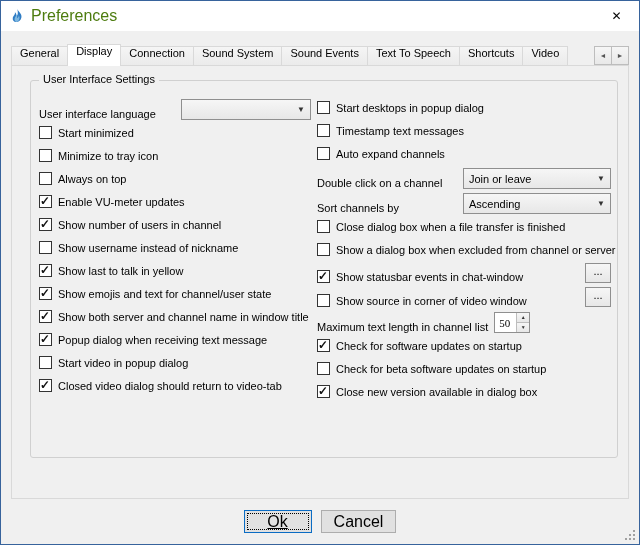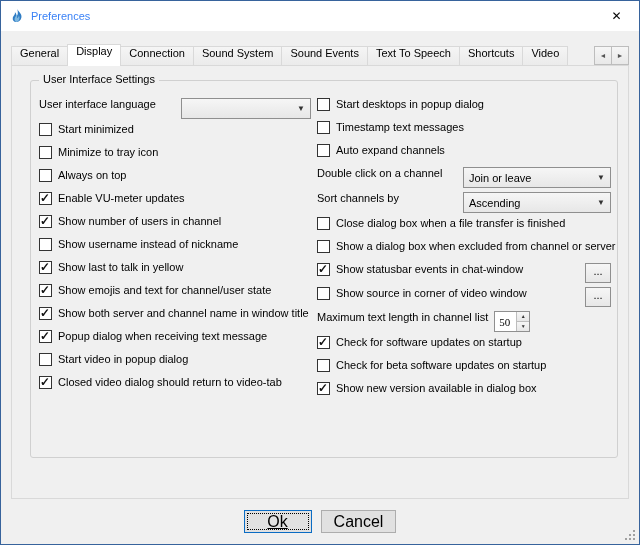--- a/index.html
+++ b/index.html
@@ -17,21 +17,21 @@
     border: 1px solid #37639c;
     overflow: hidden;
   }
   
   .titlebar {
     position: absolute; top: 0; left: 0; right: 0; height: 30px;
     background: #ffffff;
     display: flex; align-items: center;
   }
   .app-icon { width: 16px; height: 16px; margin: 0 6px 0 8px; flex: none; }
-  .title-text { font-size: 11px; color: #3b82f6; }
+  .title-text { font-size: 16px; color: #4d7c0f; }
   .close-btn {
     margin-left: auto; width: 45px; height: 30px;
     display: flex; align-items: center; justify-content: center;
     font-size: 12px; color: #000; cursor: default;
   }
   
   .tabbar {
     position: absolute; top: 43px; left: 10px; right: 10px; height: 21px;
     display: flex; align-items: flex-end; z-index: 3;
   }
@@ -71,21 +71,21 @@
     border: 1px solid #d0d0d0; border-radius: 3px;
   }
   .groupbox-title {
     position: absolute; top: -8px; left: 8px;
     background: #f0f0f0; padding: 0 4px;
   }
   .cols { display: flex; padding: 17px 6px 0 8px; }
   .col-left  { width: 272px; flex: none; }
   .col-right { flex: 1; min-width: 0; padding-left: 6px; }
   
-  .row { display: flex; align-items: flex-start; height: 16px; margin-bottom: 7px; }
+  .row { display: flex; align-items: flex-end; height: 16px; margin-bottom: 7px; }
   .row.combo-row { height: 22px; margin-bottom: 3px; }
   .row.tool-row  { height: 20px; margin-bottom: 4px; }
   .cb {
     width: 13px; height: 13px; flex: none;
     border: 1px solid #333; background: #fff;
     margin-right: 6px; position: relative;
   }
   .cb.is-on::after {
     content: "\2713";
     position: absolute; left: 0px; top: -2px;
@@ -332,21 +332,21 @@
           <div class="row">
             <span class="cb is-on"></span>
             <span class="lbl">Check for software updates on startup</span>
           </div>
           <div class="row">
             <span class="cb"></span>
             <span class="lbl">Check for beta software updates on startup</span>
           </div>
           <div class="row">
             <span class="cb is-on"></span>
-            <span class="lbl">Show new version available in dialog box</span>
+            <span class="lbl">Close new version available in dialog box</span>
           </div>
 
         </div>
       </div>
     </div>
   </div>
 
   <div class="footer">
     <div class="btn default">Ok</div>
     <div class="btn">Cancel</div>

